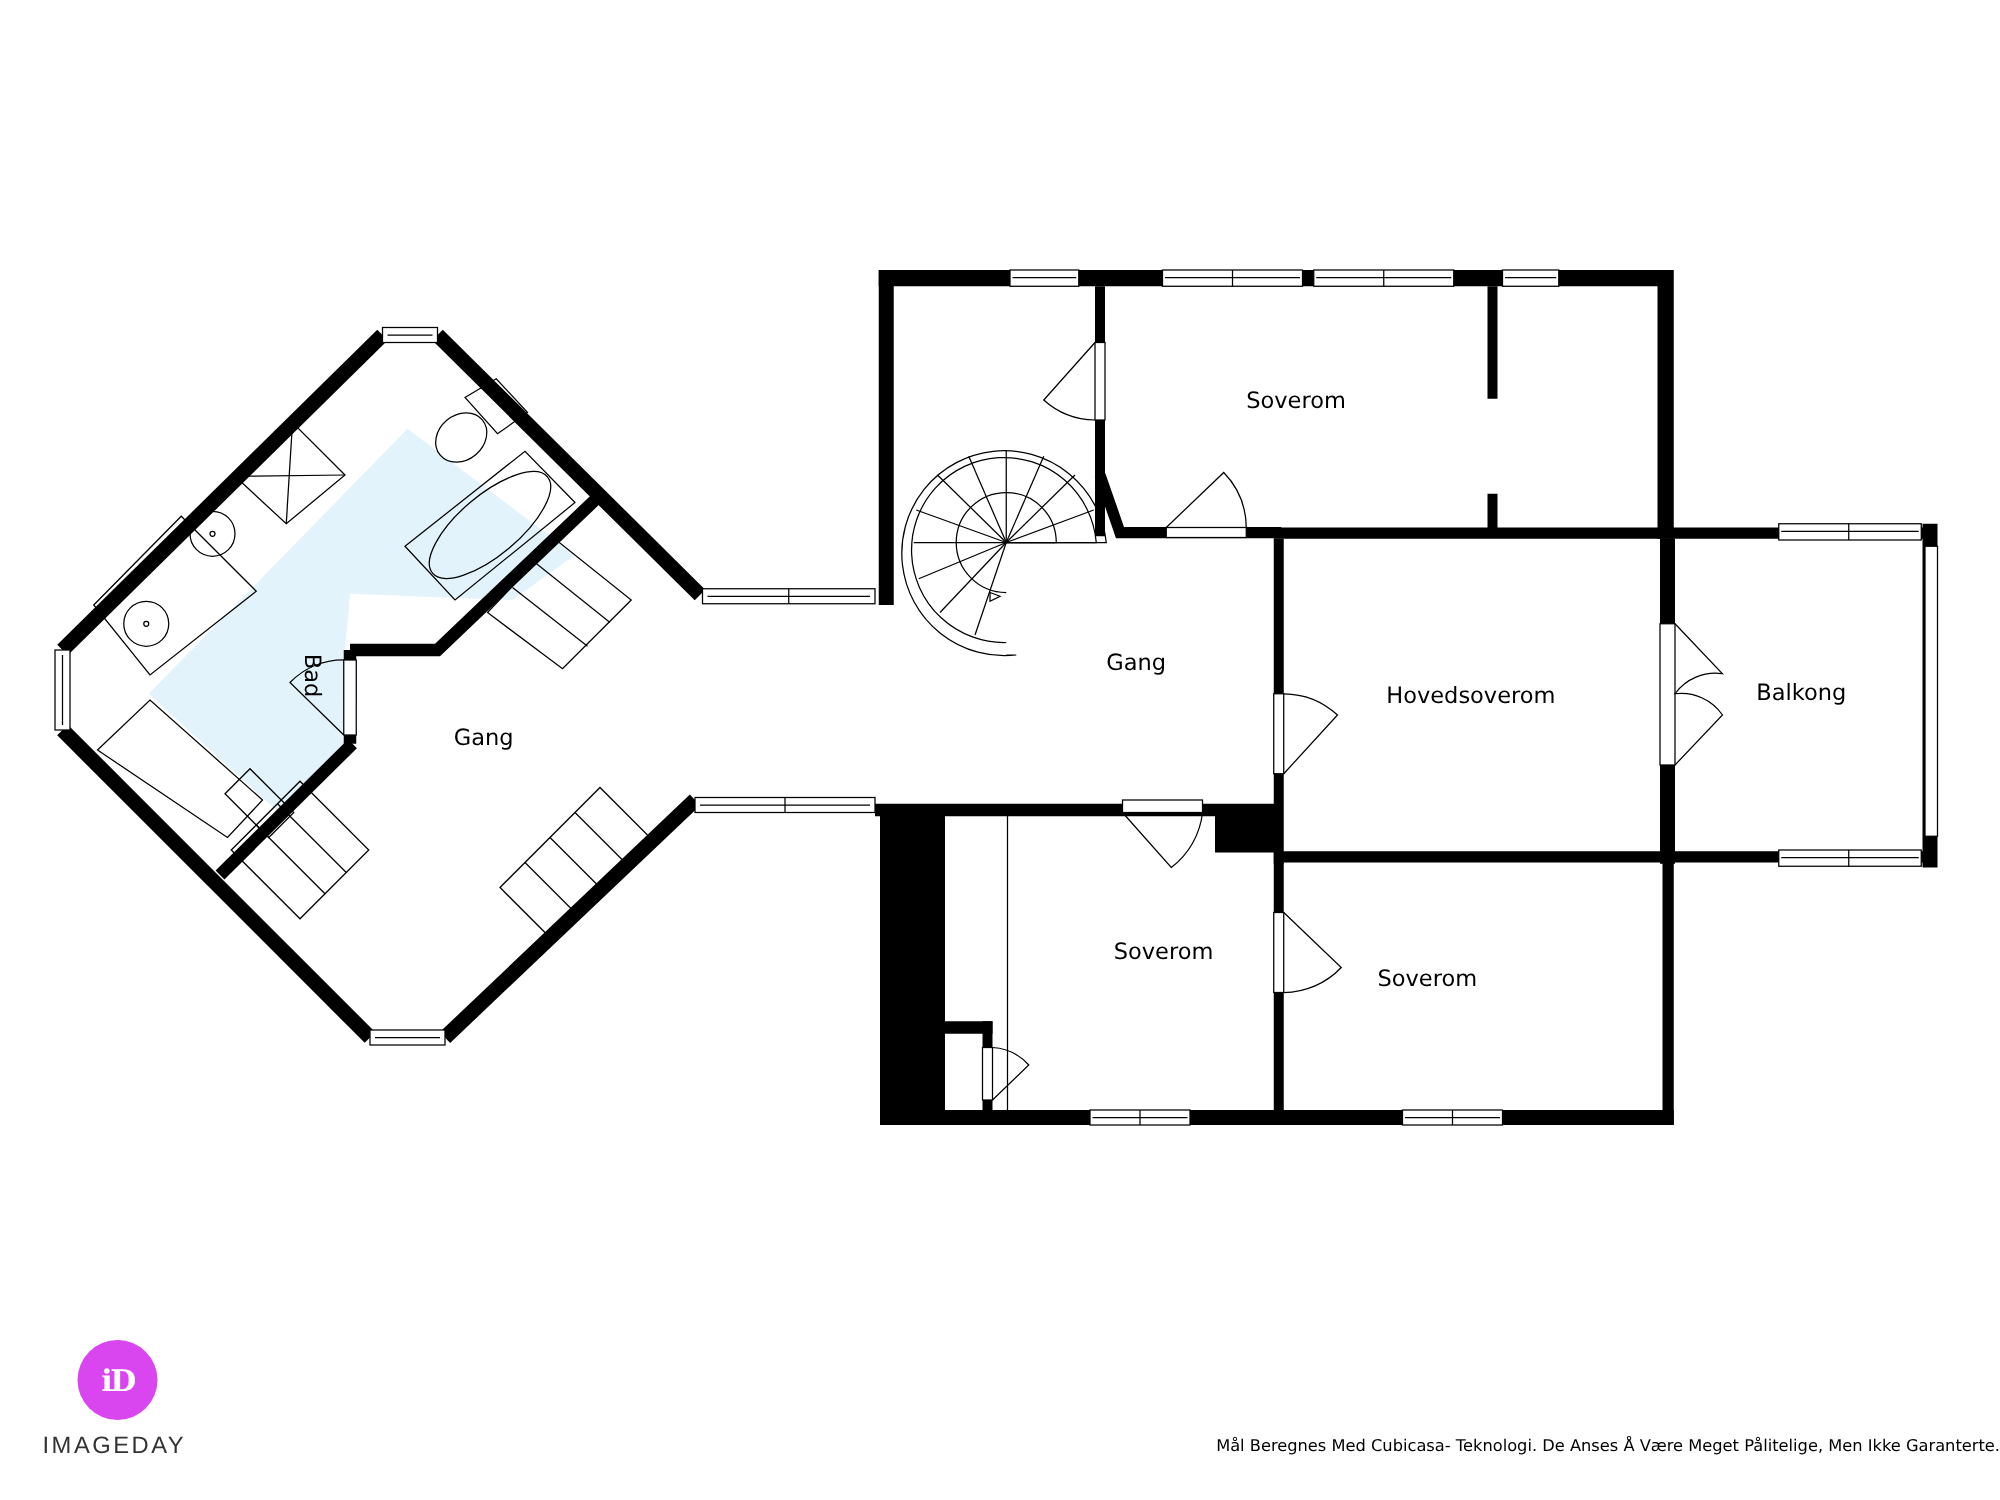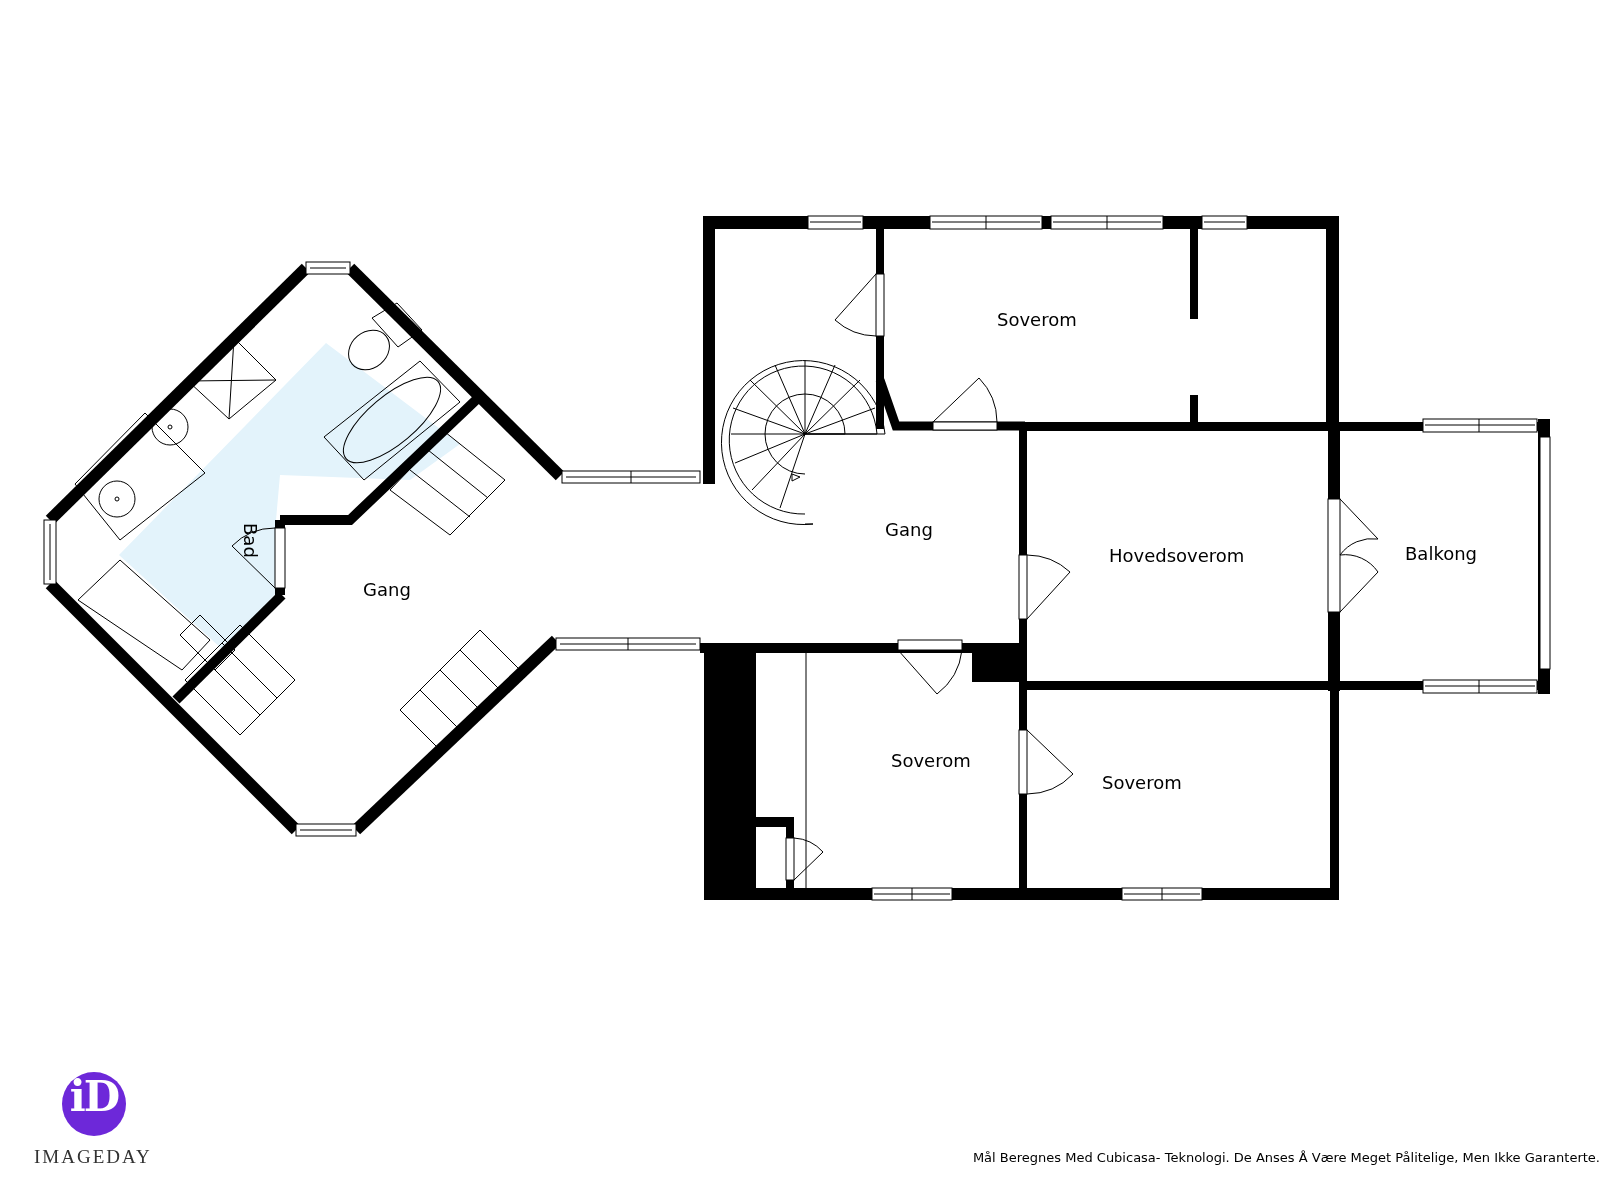--- a/index.html
+++ b/index.html
@@ -3,22 +3,22 @@
 <meta charset="utf-8">
 <style>
   html, body { margin:0; padding:0; background:#ffffff; }
   body { width:1600px; height:1200px; position:relative; overflow:hidden; font-family:"DejaVu Sans", sans-serif; }
   #plan { position:absolute; left:0; top:0; width:1600px; height:1200px; }
   .wall { fill:#000; }
   .wline { stroke:#000; stroke-width:2; fill:none; }
   .thin { stroke:#000; stroke-width:1; fill:none; }
   .win { fill:#fff; stroke:#000; stroke-width:1; }
   .room-label { font-family:"DejaVu Sans", sans-serif; font-size:18px; fill:#000; }
-  .logo { position:absolute; left:62px; top:1072px; width:64px; height:64px; border-radius:50%; background:#6d28d9; color:#fff; font-family:"DejaVu Serif", serif; font-weight:bold; font-size:42px; display:flex; justify-content:center; letter-spacing:-2px; }
-  .brand { position:absolute; left:34px; top:1146px; font-family:Liberation Serif, serif; font-size:19px; letter-spacing:2px; color:#333; font-weight:300; }
+  .logo { position:absolute; left:62px; top:1072px; width:64px; height:64px; border-radius:50%; background:#d946ef; color:#fff; font-family:"DejaVu Serif", serif; font-weight:bold; font-size:24px; display:flex; align-items:center; justify-content:center; letter-spacing:-2px; }
+  .brand { position:absolute; left:34px; top:1146px; font-family:Liberation Sans, sans-serif; font-size:19px; letter-spacing:2px; color:#333; font-weight:300; }
   .caption { position:absolute; left:0; width:1600px; top:1150px; text-align:right; font-family:"DejaVu Sans", sans-serif; font-size:13px; color:#000; padding-left:0; }
   .caption span { position:relative; left:0; }
 </style>
 </head>
 <body>
 
 <svg id="plan" viewBox="0 0 1600 1200" xmlns="http://www.w3.org/2000/svg">
 
   <g>
 

